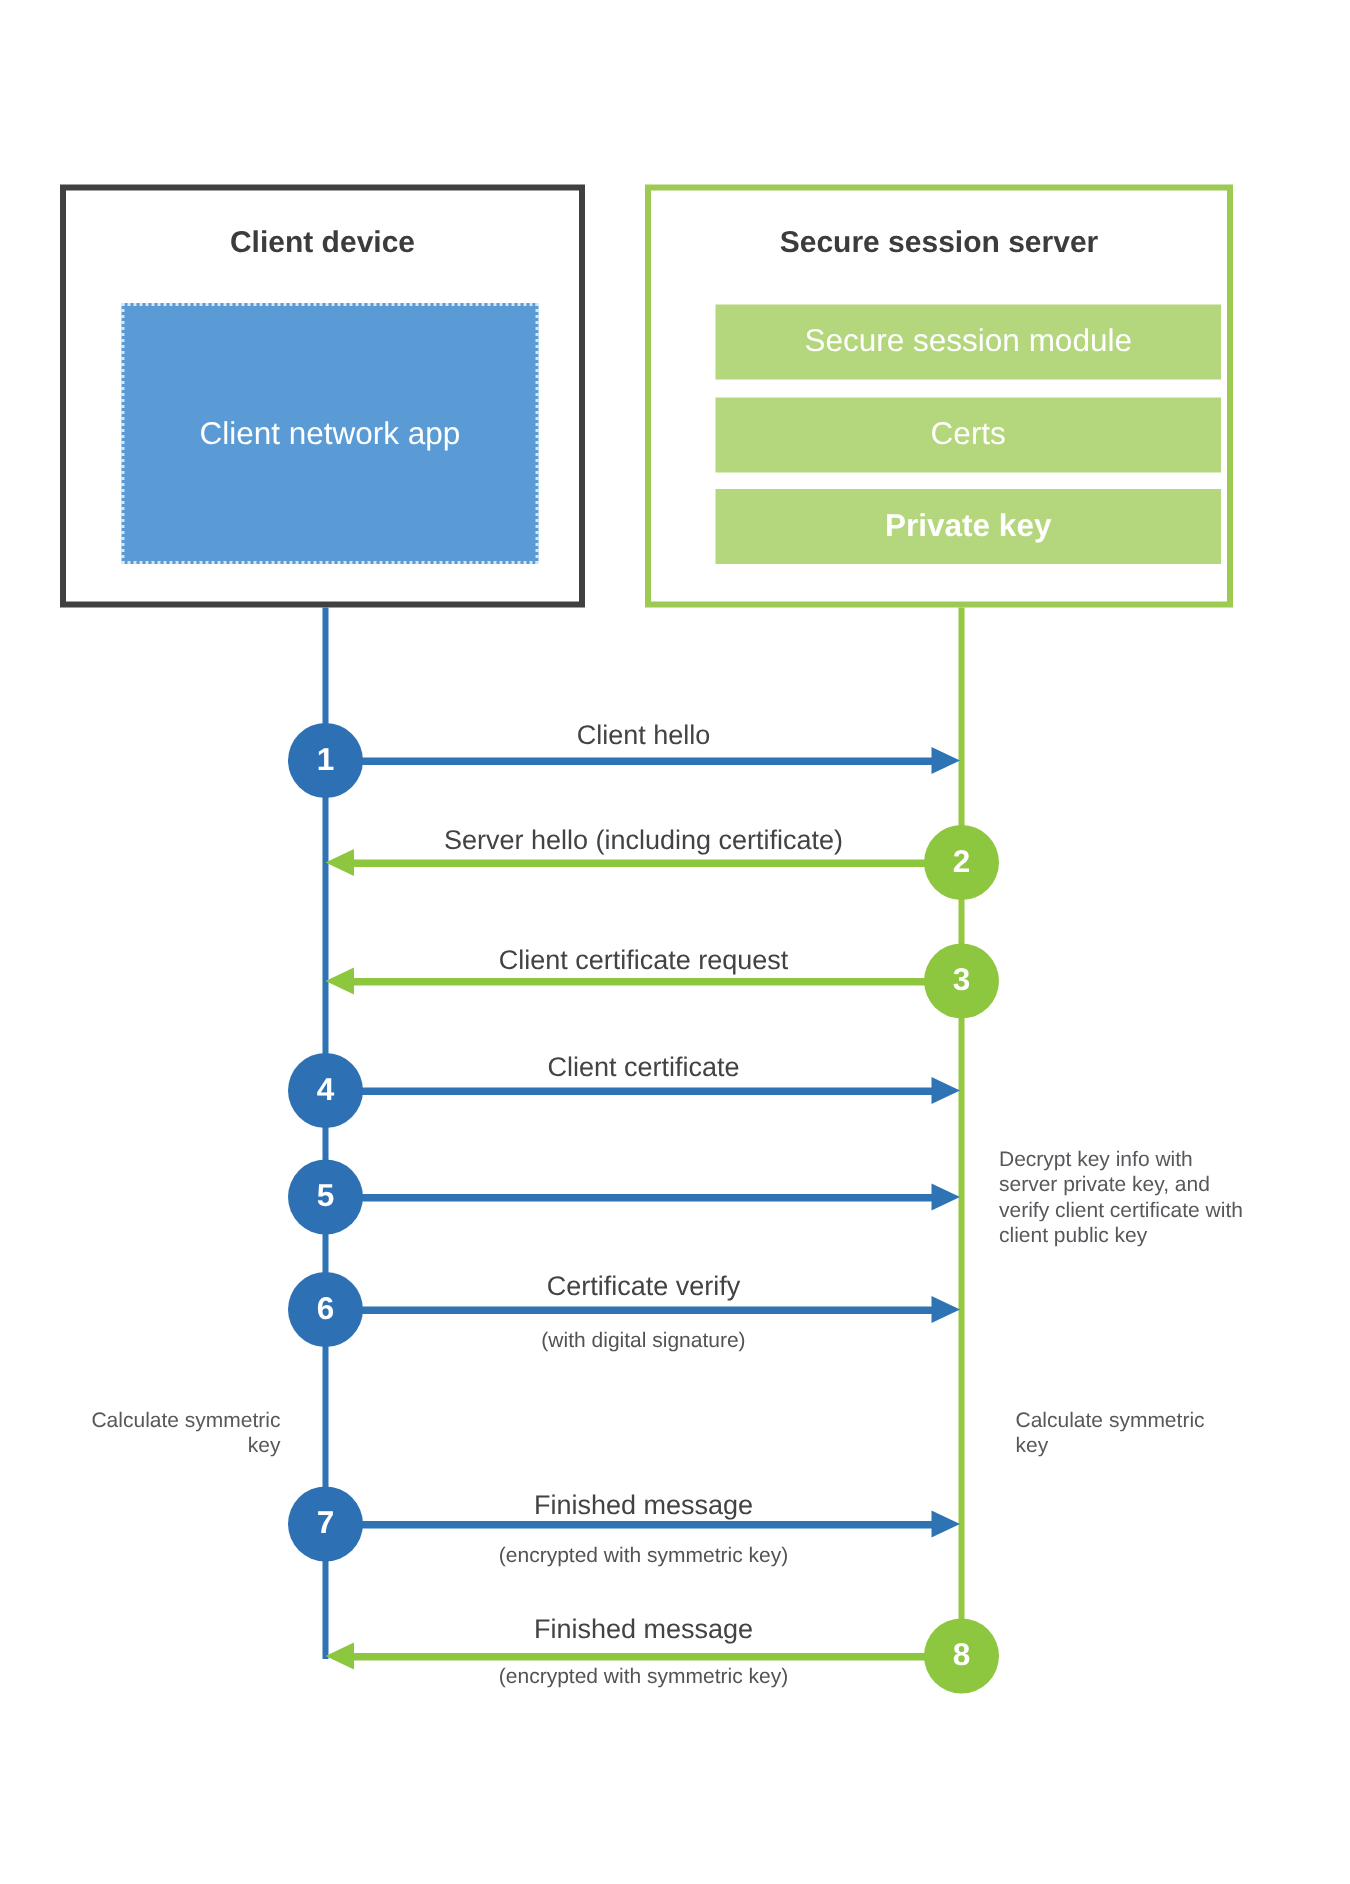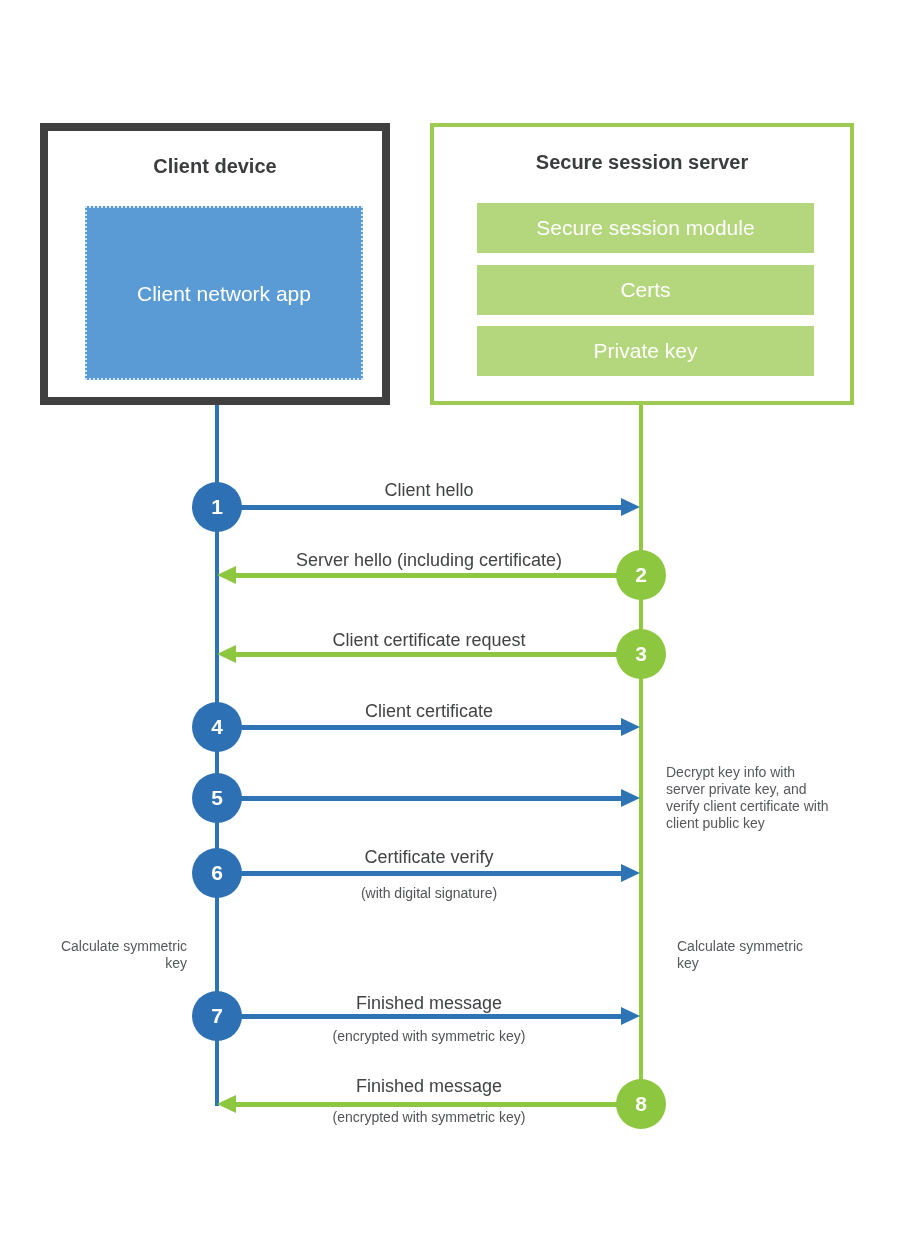--- a/index.html
+++ b/index.html
@@ -23,22 +23,22 @@
   }
 
   
   .actor-box {
     position: absolute;
     top: 123px;
     height: 282px;
     box-sizing: border-box;
     background: #ffffff;
   }
-  .client-box  { left: 40px;  width: 350px; border: 8px solid #404040; }
-  .server-box  { left: 430px; width: 424px; border: 4px solid #9cca52; }
+  .client-box  { left: 40px;  width: 350px; border: 4px solid #404040; }
+  .server-box  { left: 430px; width: 392px; border: 4px solid #9cca52; }
   .actor-title {
     position: absolute;
     left: 0; right: 0; top: 24px;
     text-align: center;
     font-size: 20px;
     font-weight: bold;
     color: #3b3c3e;
   }
   .app-box {
     position: absolute;
@@ -61,21 +61,21 @@
     width: 337px; height: 50px;
     background: #b4d77d;
     display: flex;
     align-items: center;
     justify-content: center;
     color: #ffffff;
     font-size: 21px;
   }
   .bar-1 { top: 76px; }
   .bar-2 { top: 138px; }
-  .bar-3 { top: 199px; }
+  .bar-3 { top: 199px; font-weight: bold; }
 
   
   .vline { position: absolute; top: 405px; width: 4px; z-index: 1; }
   .vline-client { left: 215px; height: 701px; background: #2e74b5; }
   .vline-server { left: 639px; height: 700px; background: #93c841; }
 
   
   .hline { position: absolute; height: 5px; z-index: 2; }
   .hline.blue  { background: #2e74b5; }
   .hline.green { background: #8dc63f; }

